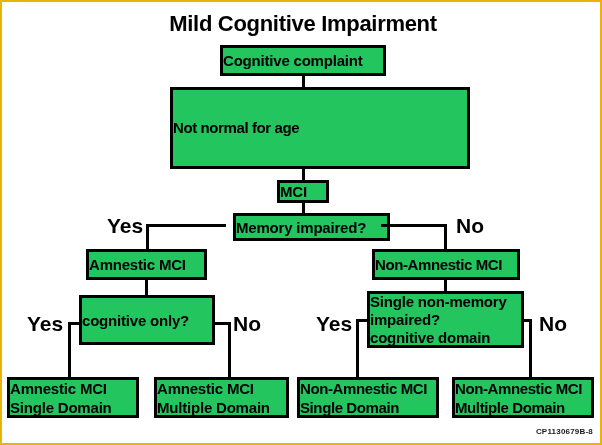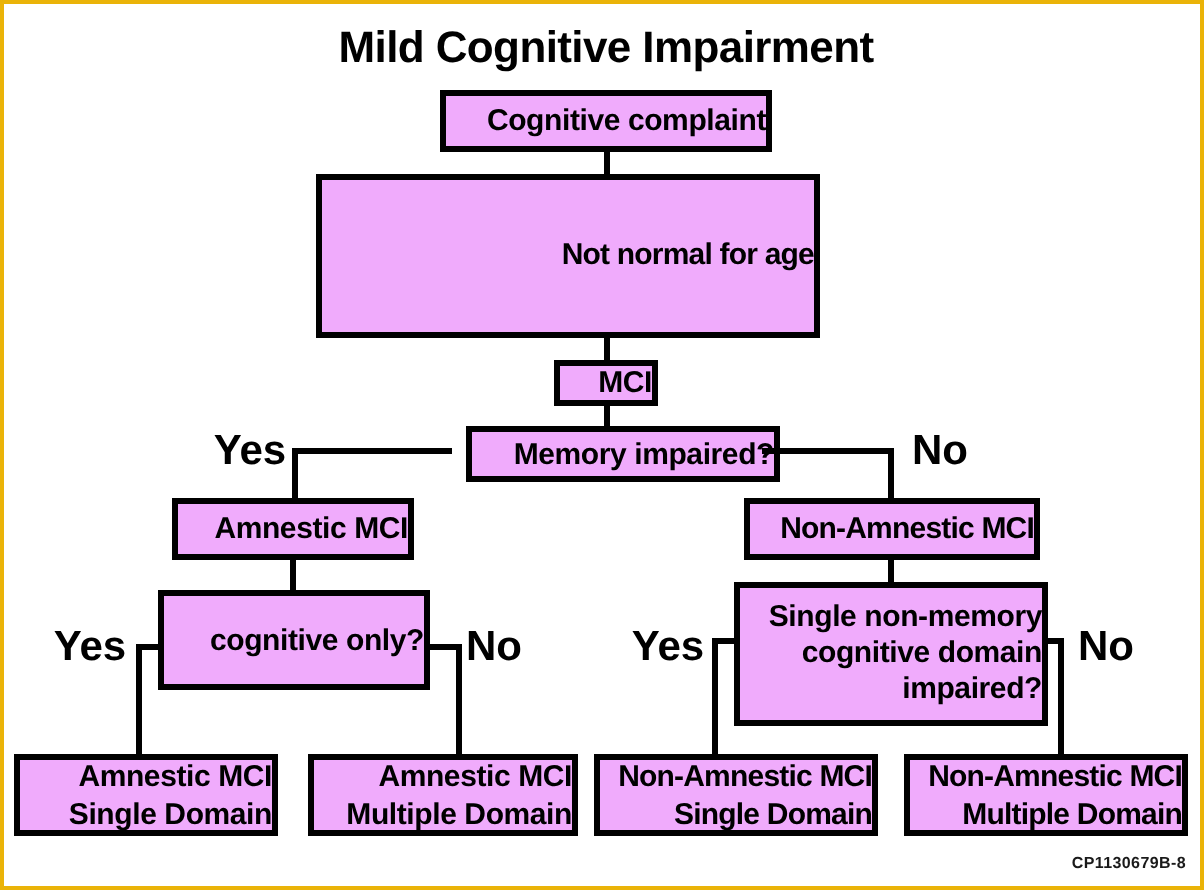--- a/index.html
+++ b/index.html
@@ -7,41 +7,41 @@
     position:relative;width:602px;height:445px;
     background:#ffffff;box-sizing:border-box;border:2px solid #eab308;
     font-family:Liberation Sans, sans-serif;font-weight:bold;color:#000;
     overflow:hidden;
   }
   .title{
     position:absolute;left:0;top:9px;width:602px;text-align:center;
     font-size:22px;letter-spacing:-0.3px;
   }
   .node{
-    position:absolute;box-sizing:border-box;background:#f0abfc;border:3px solid #000;
-    display:flex;flex-direction:column;align-items:flex-end;justify-content:center;
+    position:absolute;box-sizing:border-box;background:#22c55e;border:3px solid #000;
+    display:flex;flex-direction:column;align-items:flex-start;justify-content:center;
     text-align:center;font-size:15px;letter-spacing:-0.2px;line-height:19px;
   }
   .node span{display:block;white-space:nowrap;}
   .line{position:absolute;background:#000;}
   .branch-label{
     position:absolute;width:40px;text-align:center;font-size:21px;line-height:16px;
   }
   .fig-code{
     position:absolute;right:7px;top:425px;font-size:8px;letter-spacing:0.2px;color:#1a1a1a;
   }
   
   #n-complaint{left:218px;top:43px;width:166px;height:31px;}
-  #n-criteria{left:156px;top:85px;width:252px;height:82px;line-height:20px;letter-spacing:-0.4px;}
+  #n-criteria{left:168px;top:85px;width:300px;height:82px;line-height:20px;letter-spacing:-0.4px;}
   #n-mci{left:275px;top:178px;width:52px;height:23px;}
   #n-memimp{left:231px;top:211px;width:157px;height:28px;}
   #n-amn{left:84px;top:247px;width:121px;height:31px;}
   #n-nonamn{left:370px;top:247px;width:148px;height:31px;letter-spacing:-0.4px;}
   #n-memonly{left:77px;top:293px;width:136px;height:50px;}
-  #n-singnon{left:365px;top:289px;width:157px;height:72px;line-height:18px;}
+  #n-singnon{left:365px;top:289px;width:157px;height:57px;line-height:18px;}
   #n-amnsing{left:5px;top:375px;width:132px;height:41px;}
   #n-amnmult{left:152px;top:375px;width:135px;height:41px;}
   #n-nonsing{left:295px;top:375px;width:142px;height:41px;letter-spacing:-0.4px;}
   #n-nonmult{left:450px;top:375px;width:142px;height:41px;letter-spacing:-0.4px;}
 </style>
 </head>
 <body>
 
 <div class="canvas">
 
@@ -85,22 +85,22 @@
   </div>
 
   <div class="line" style="left:143px;top:277px;width:3px;height:17px;"></div>
   <div class="line" style="left:442px;top:277px;width:3px;height:13px;"></div>
 
   <div class="node" id="n-memonly">
     <span>cognitive only?</span>
   </div>
   <div class="node" id="n-singnon">
     <span>Single non-memory</span>
+    <span>impaired?</span>
     <span>cognitive domain</span>
-    <span>impaired?</span>
   </div>
 
   <div class="line" style="left:66px;top:320px;width:13px;height:3px;"></div>
   <div class="line" style="left:66px;top:320px;width:3px;height:55px;"></div>
   <div class="branch-label" style="left:23px;top:314px;">Yes</div>
 
   <div class="line" style="left:211px;top:320px;width:18px;height:3px;"></div>
   <div class="line" style="left:226px;top:320px;width:3px;height:55px;"></div>
   <div class="branch-label" style="left:225px;top:314px;">No</div>
 

